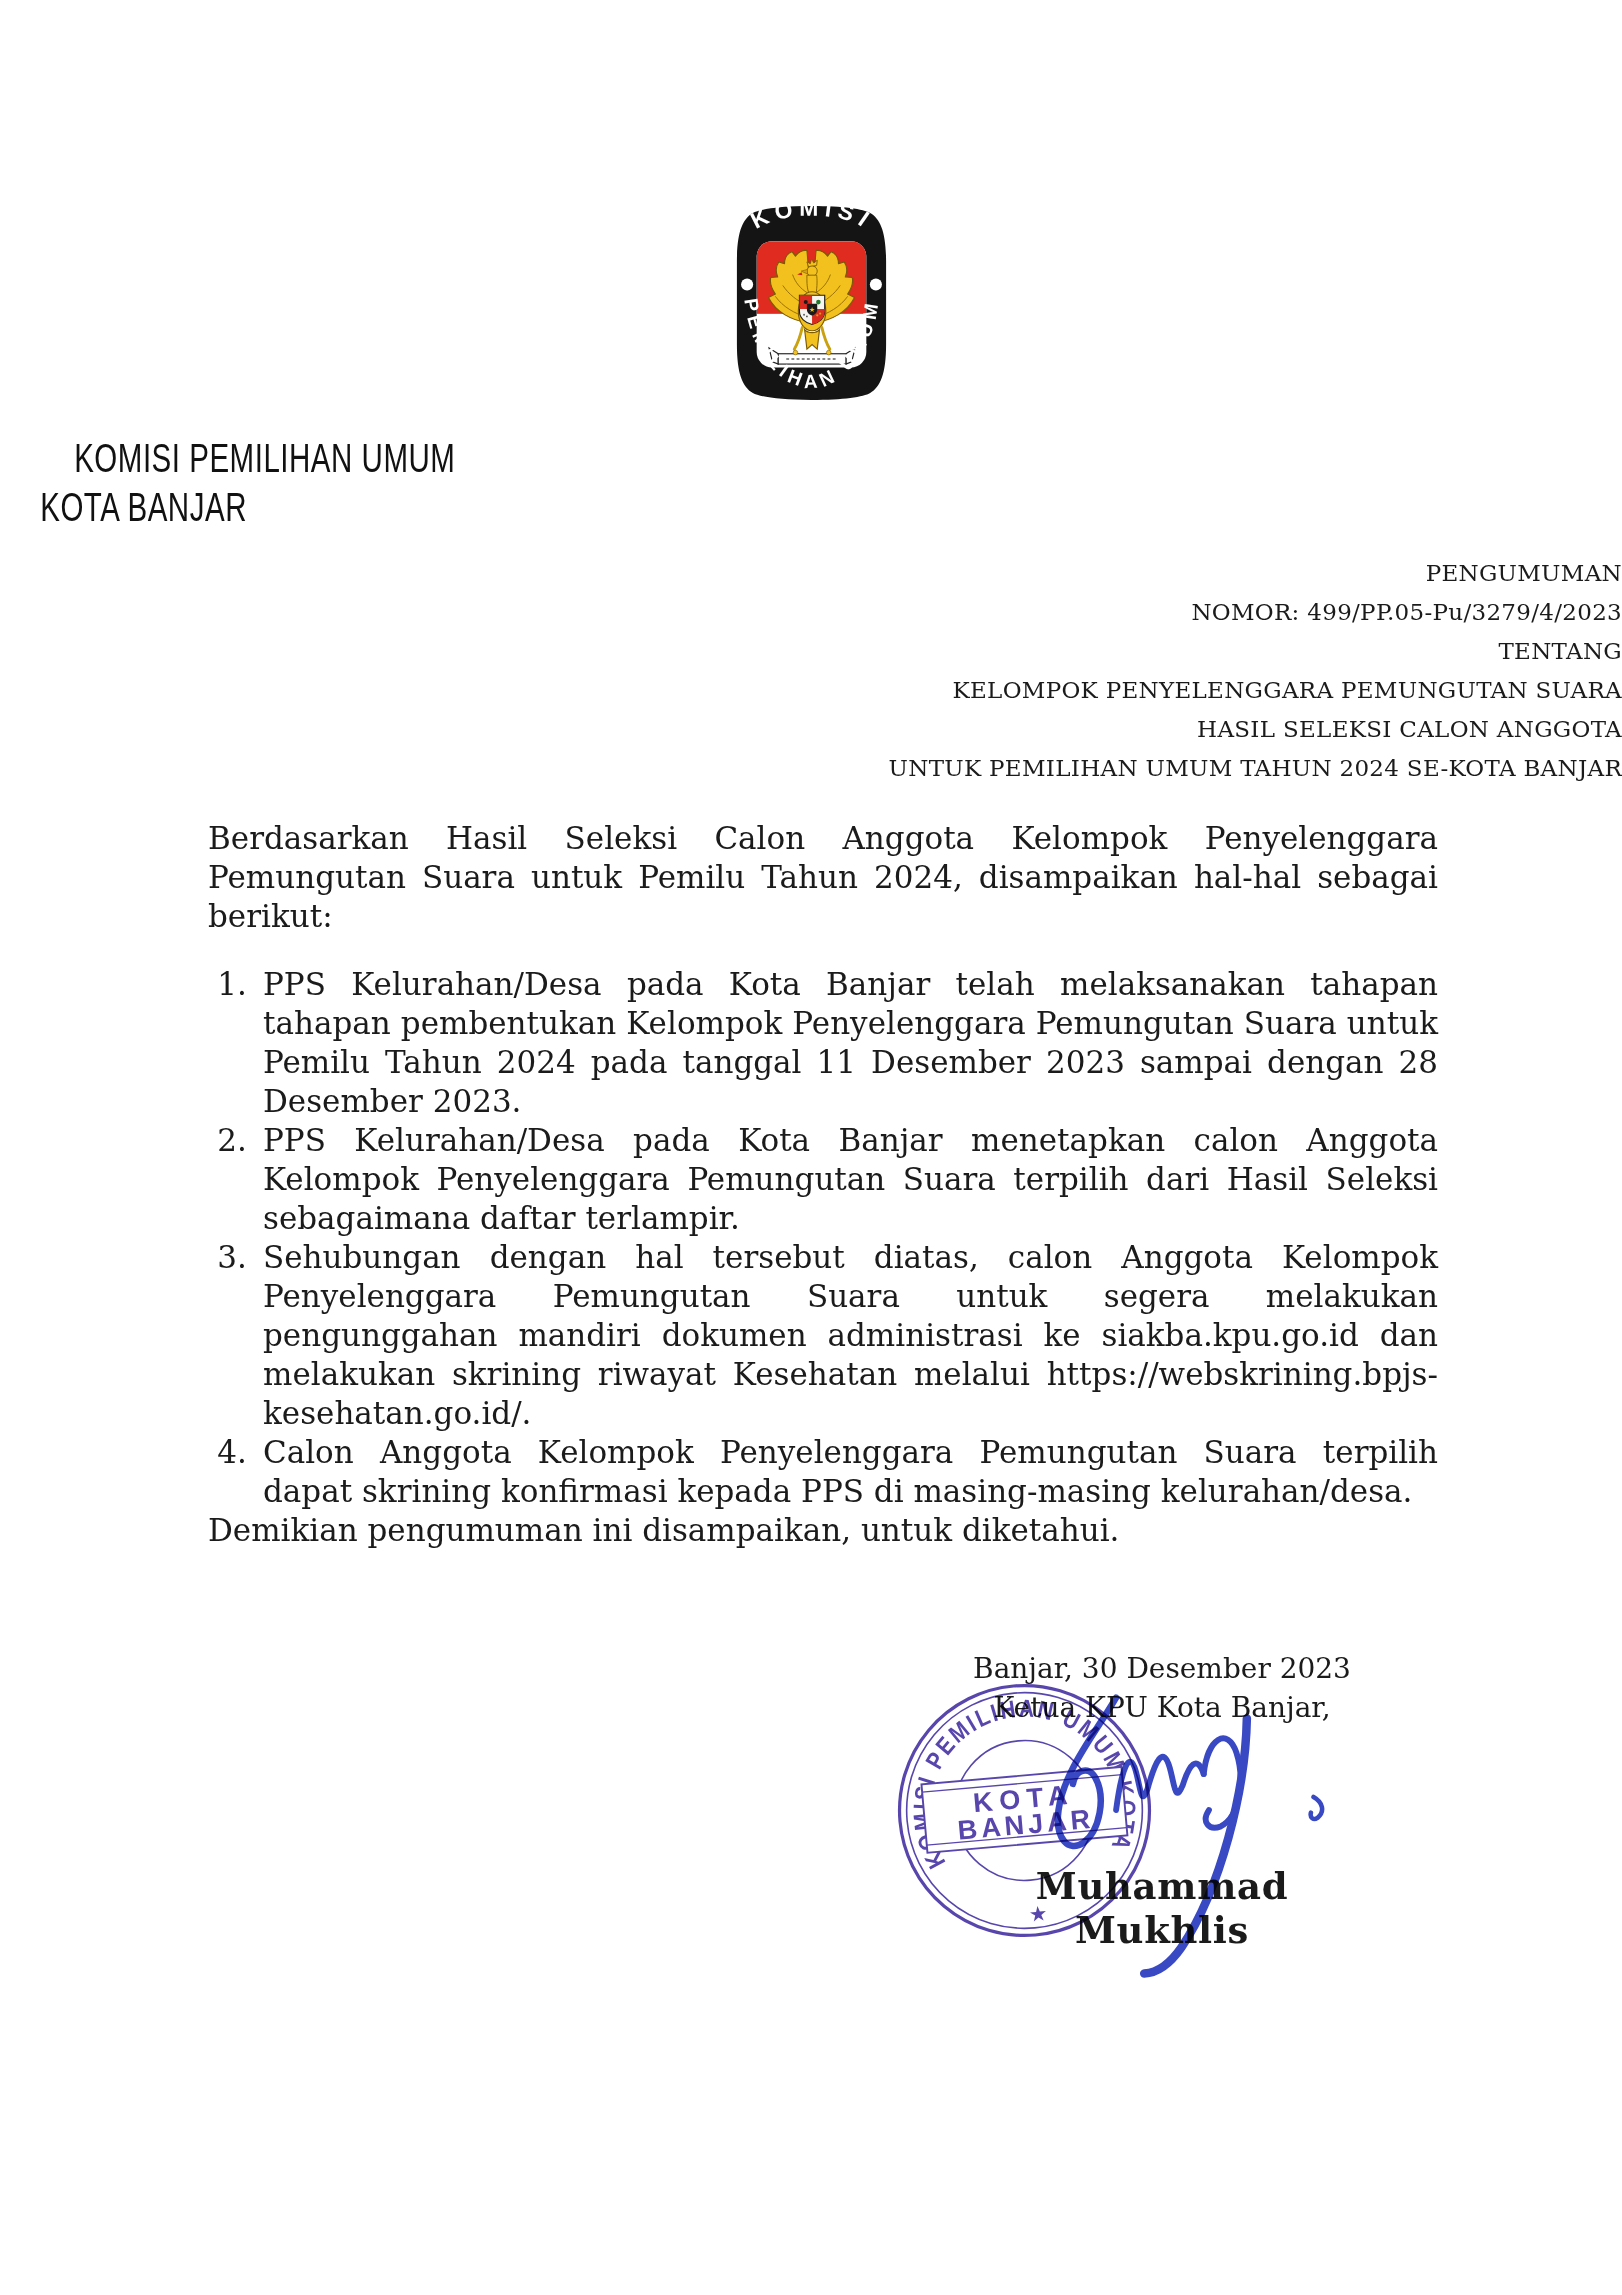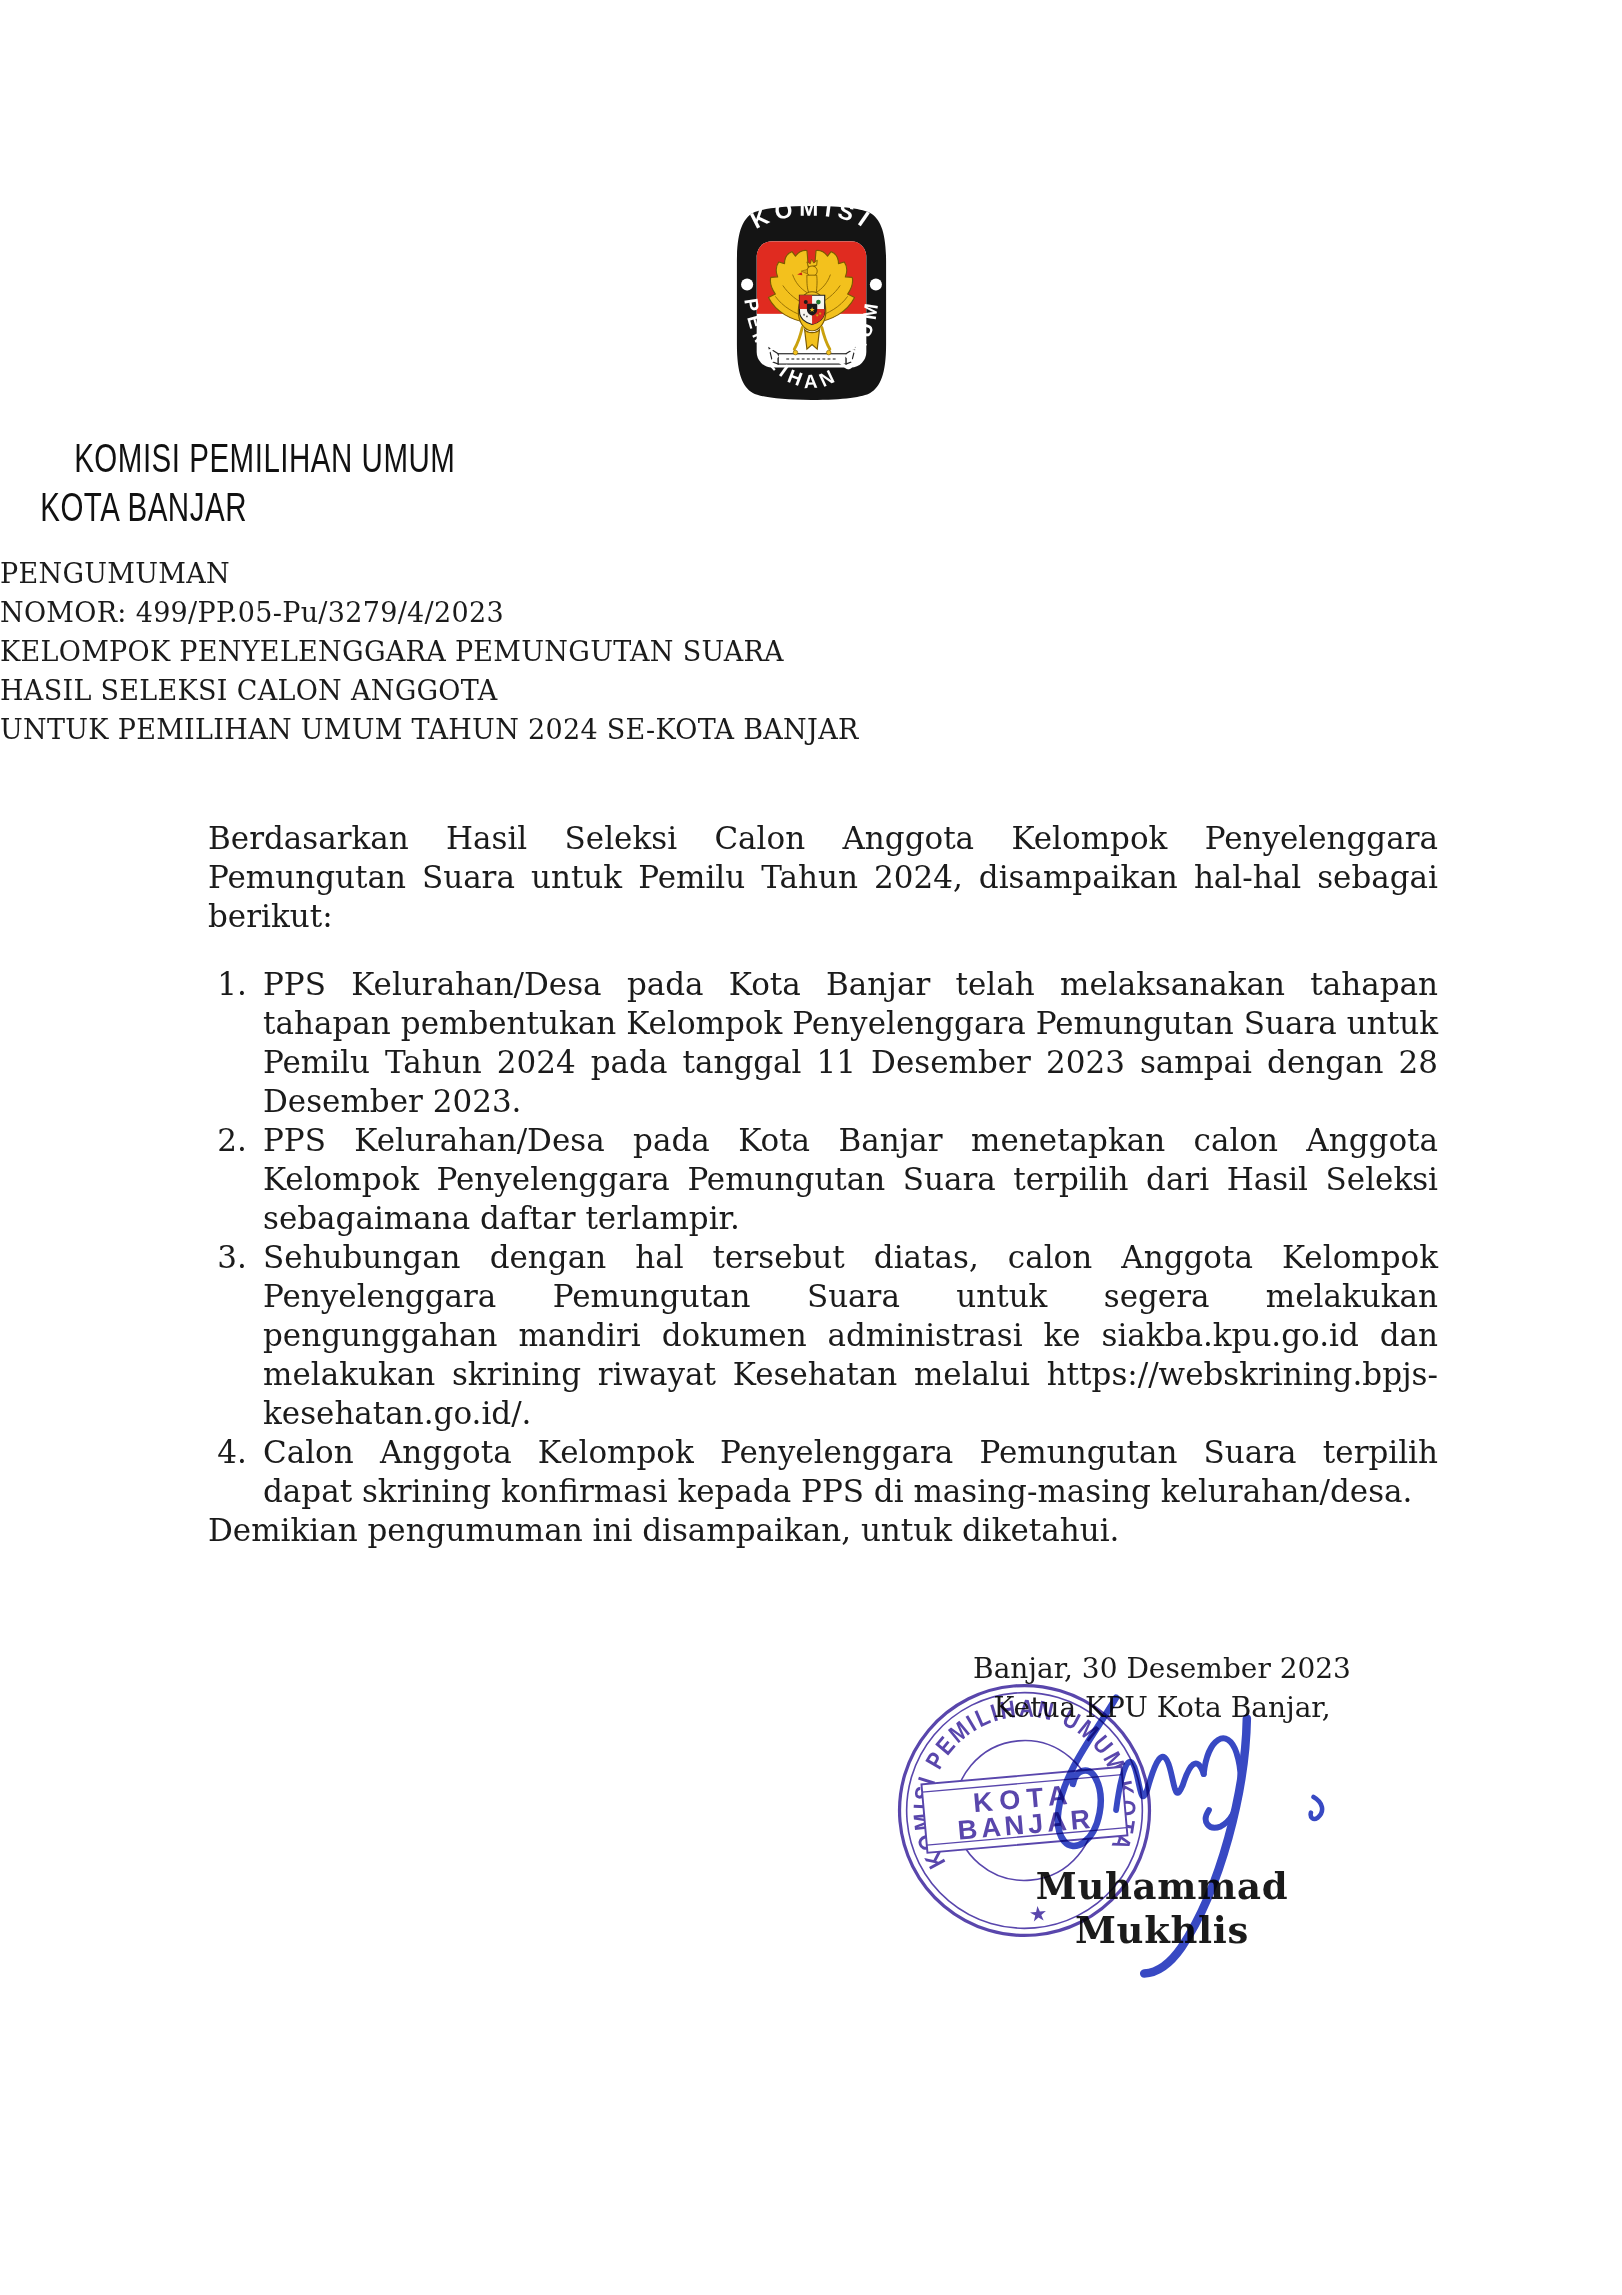--- a/index.html
+++ b/index.html
@@ -8,22 +8,22 @@
     font-family:"DejaVu Serif",serif;color:#1b1b1b;overflow:hidden;
   }
   .logo{position:absolute;left:735px;top:203px;width:153px;height:200px;}
   .org-header{
     position:absolute;top:434px;left:0;width:100%;
     font-family:"Liberation Sans",sans-serif;font-size:41px;line-height:49px;
     font-weight:400;color:#111;
   }
   .org-header .cond{display:inline-block;transform:scaleX(.72);transform-origin:50% 50%;white-space:nowrap;letter-spacing:0.7px;}
   .doc-title{
-    position:absolute;top:554px;left:0;width:100%;text-align:left;
-    font-size:27px;line-height:39px;letter-spacing:0.3px;
+    position:absolute;top:554px;left:0;width:100%;text-align:right;
+    font-size:23px;line-height:39px;letter-spacing:0.3px;
   }
   .content{
     position:absolute;top:819px;left:188px;width:1230px;
     font-size:31px;line-height:39px;text-align:justify;text-justify:inter-word;margin-left:20px;
   }
   .content p{margin:0;}
   .content ol{list-style:none;margin:29px 0 0 0;padding:0;}
   .content li{position:relative;padding-left:55px;margin:0;}
   .content li .num{position:absolute;left:9.2px;top:0;}
   .closing{margin-top:29px;}
@@ -117,20 +117,21 @@
   </svg>
 
   <div class="org-header">
     <div><span class="cond">KOMISI PEMILIHAN UMUM</span></div>
     <div><span class="cond">KOTA BANJAR</span></div>
   </div>
 
   <div class="doc-title">
     <div>PENGUMUMAN</div>
     <div>NOMOR: 499/PP.05-Pu/3279/4/2023</div>
+    <div>TENTANG</div>
     <div>KELOMPOK PENYELENGGARA PEMUNGUTAN SUARA</div>
     <div>HASIL SELEKSI CALON ANGGOTA</div>
     <div>UNTUK PEMILIHAN UMUM TAHUN 2024 SE-KOTA BANJAR</div>
   </div>
 
   <div class="content">
     <p class="intro">Berdasarkan Hasil Seleksi Calon Anggota Kelompok Penyelenggara Pemungutan Suara untuk Pemilu Tahun 2024, disampaikan hal-hal sebagai berikut:</p>
     <ol>
       <li>
         <span class="num">1.</span>

